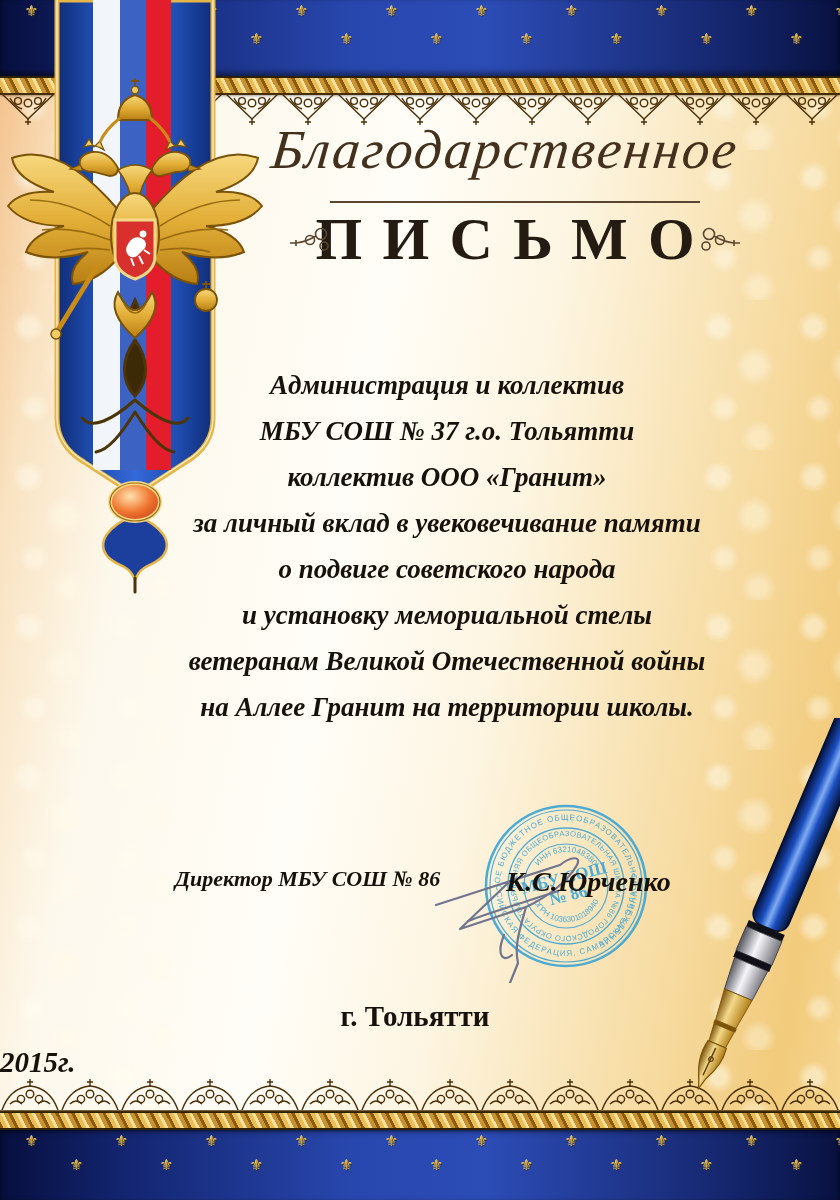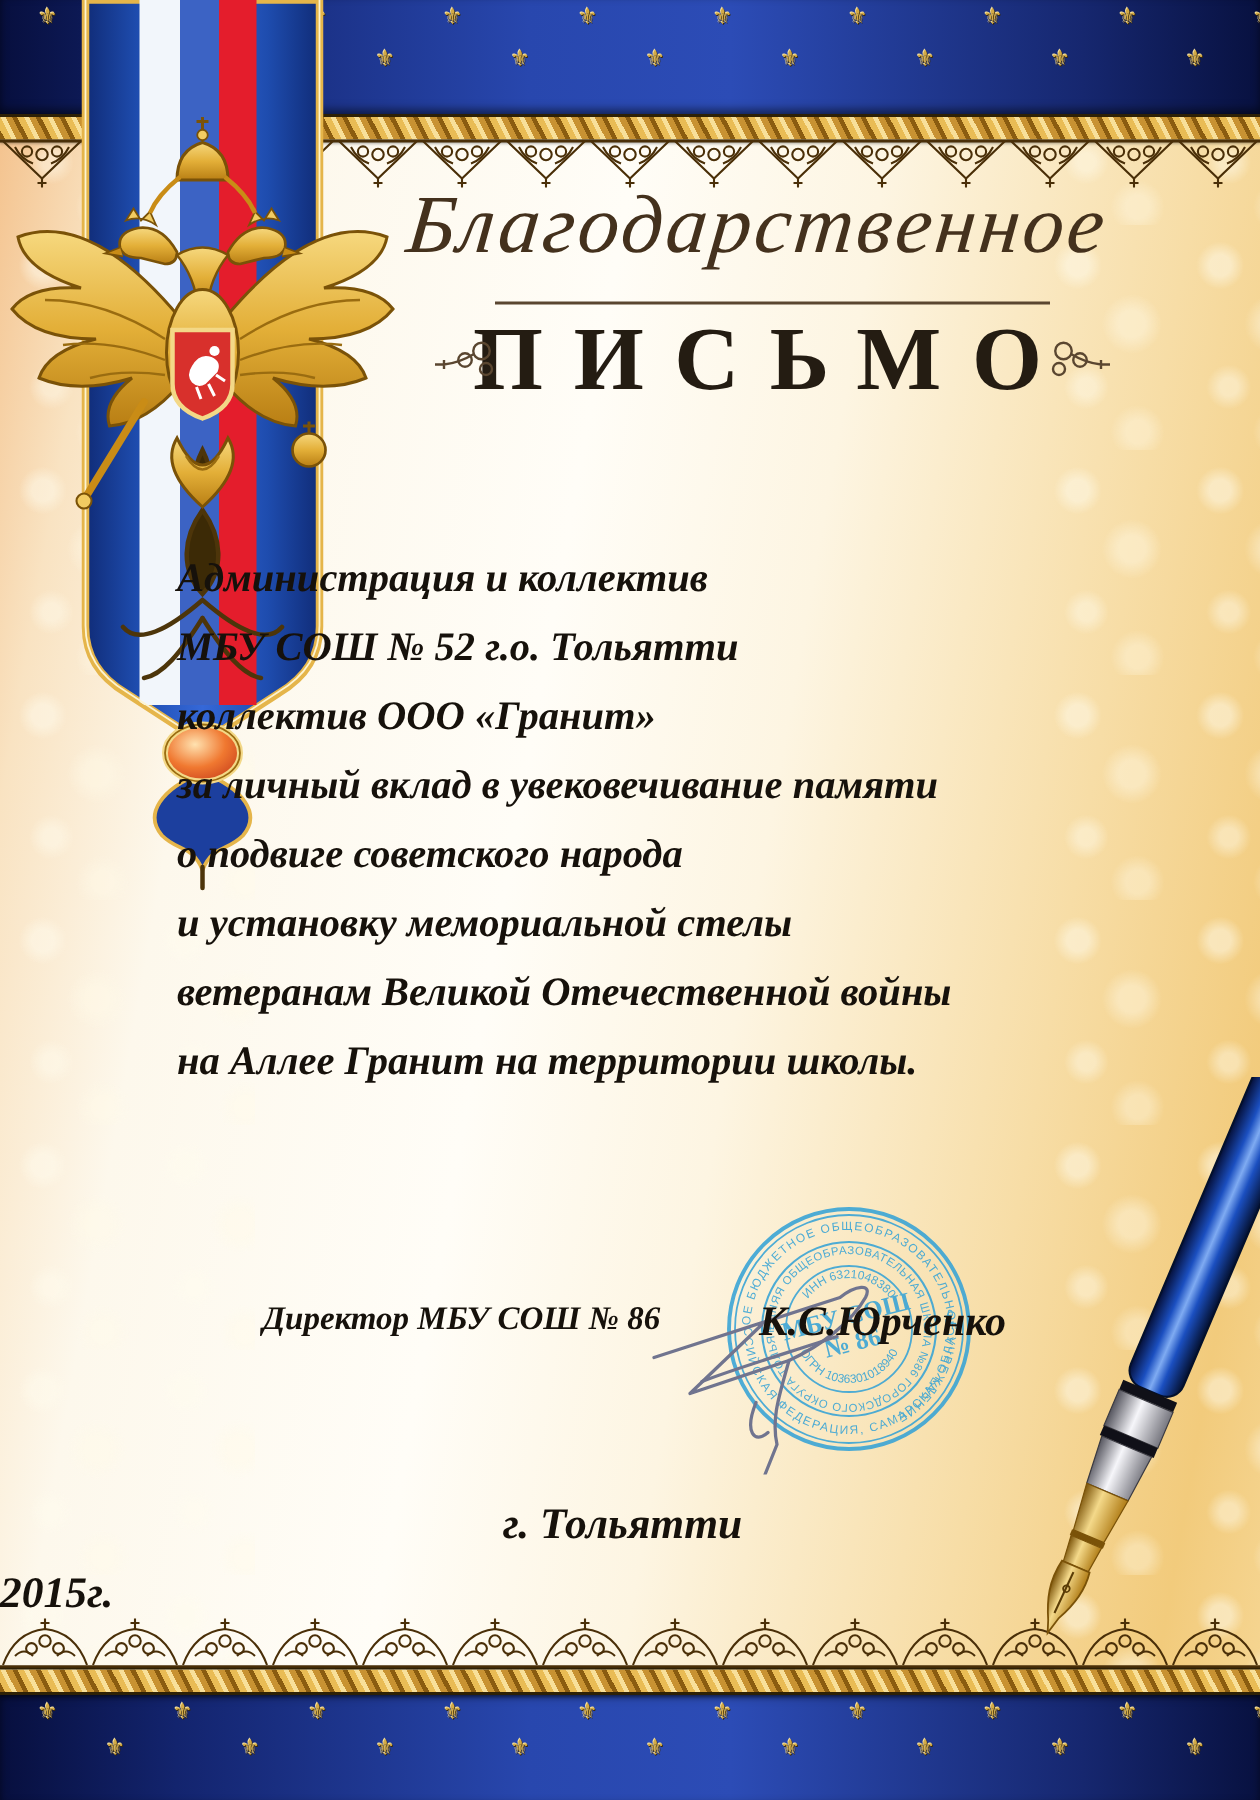--- a/index.html
+++ b/index.html
@@ -62,39 +62,39 @@
     position:absolute; left:240px; right:70px; top:205px; margin:0;
     text-align:center; font-weight:700; font-size:60px;
     letter-spacing:.34em; text-indent:.34em; color:#241c12;
   }
   .title-flourish{position:absolute; top:222px;}
   .title-flourish.left{left:288px;} .title-flourish.right{left:696px;}
 
   
   .body-text{
     position:absolute; left:118px; right:64px; top:362px;
-    color:#16110b;
+    text-align:center; color:#16110b;
   }
   .body-text .line{
     font-weight:700; font-style:italic; font-size:27px;
     line-height:46px; white-space:nowrap;
   }
   
   .sig-role{
     position:absolute; left:175px; top:866px;
     font-weight:700; font-style:italic; font-size:22px; color:#16110b;
   }
   .sig-name{
     position:absolute; left:506px; top:866px;
     font-weight:700; font-style:italic; font-size:28px; color:#16110b;
   }
   
   .footer-city{
     position:absolute; left:0; right:10px; top:1000px; text-align:center;
-    font-weight:700; font-style:italic; font-size:29px; color:#16110b;
+    font-weight:700; font-size:29px; color:#16110b;
   }
   .footer-year{
     position:absolute; left:0; right:10px; top:1046px; text-align:left;
     font-weight:700; font-style:italic; font-size:29px; color:#16110b;
   }
 
   .emblem-svg{position:absolute; left:0; top:0;}
   .stamp-svg{position:absolute; left:471px; top:791px; opacity:.88;}
   .signature-svg{position:absolute; left:408px; top:843px;}
   .pen-svg{position:absolute; left:590px; top:718px;}
@@ -313,21 +313,21 @@
     <g stroke="#5a4630" fill="none" stroke-width="1.6" transform="translate(46,0) scale(-1,1)">
       <circle cx="33" cy="12" r="5.5"></circle>
         <circle cx="22" cy="18" r="4.5"></circle>
         <circle cx="36" cy="24" r="4"></circle>
       <path d="M28,14 Q18,20 8,21 M8,21 L2,21 M8,18 L8,24"></path>
     </g>
   </svg>
 
   <div class="body-text">
     <div class="line">Администрация  и коллектив</div>
-    <div class="line">МБУ СОШ № 52 г.о. Тольятти</div>
+    <div class="line">МБУ СОШ № 37 г.о. Тольятти</div>
     <div class="line">коллектив ООО «Гранит»</div>
     <div class="line">за личный вклад в увековечивание памяти</div>
     <div class="line">о подвиге советского народа</div>
     <div class="line">и установку мемориальной стелы</div>
     <div class="line">ветеранам Великой Отечественной войны</div>
     <div class="line">на Аллее Гранит на территории школы.</div>
   </div>
 
   <svg class="stamp-svg" width="190" height="190" viewBox="0 0 190 190">
     <defs>

